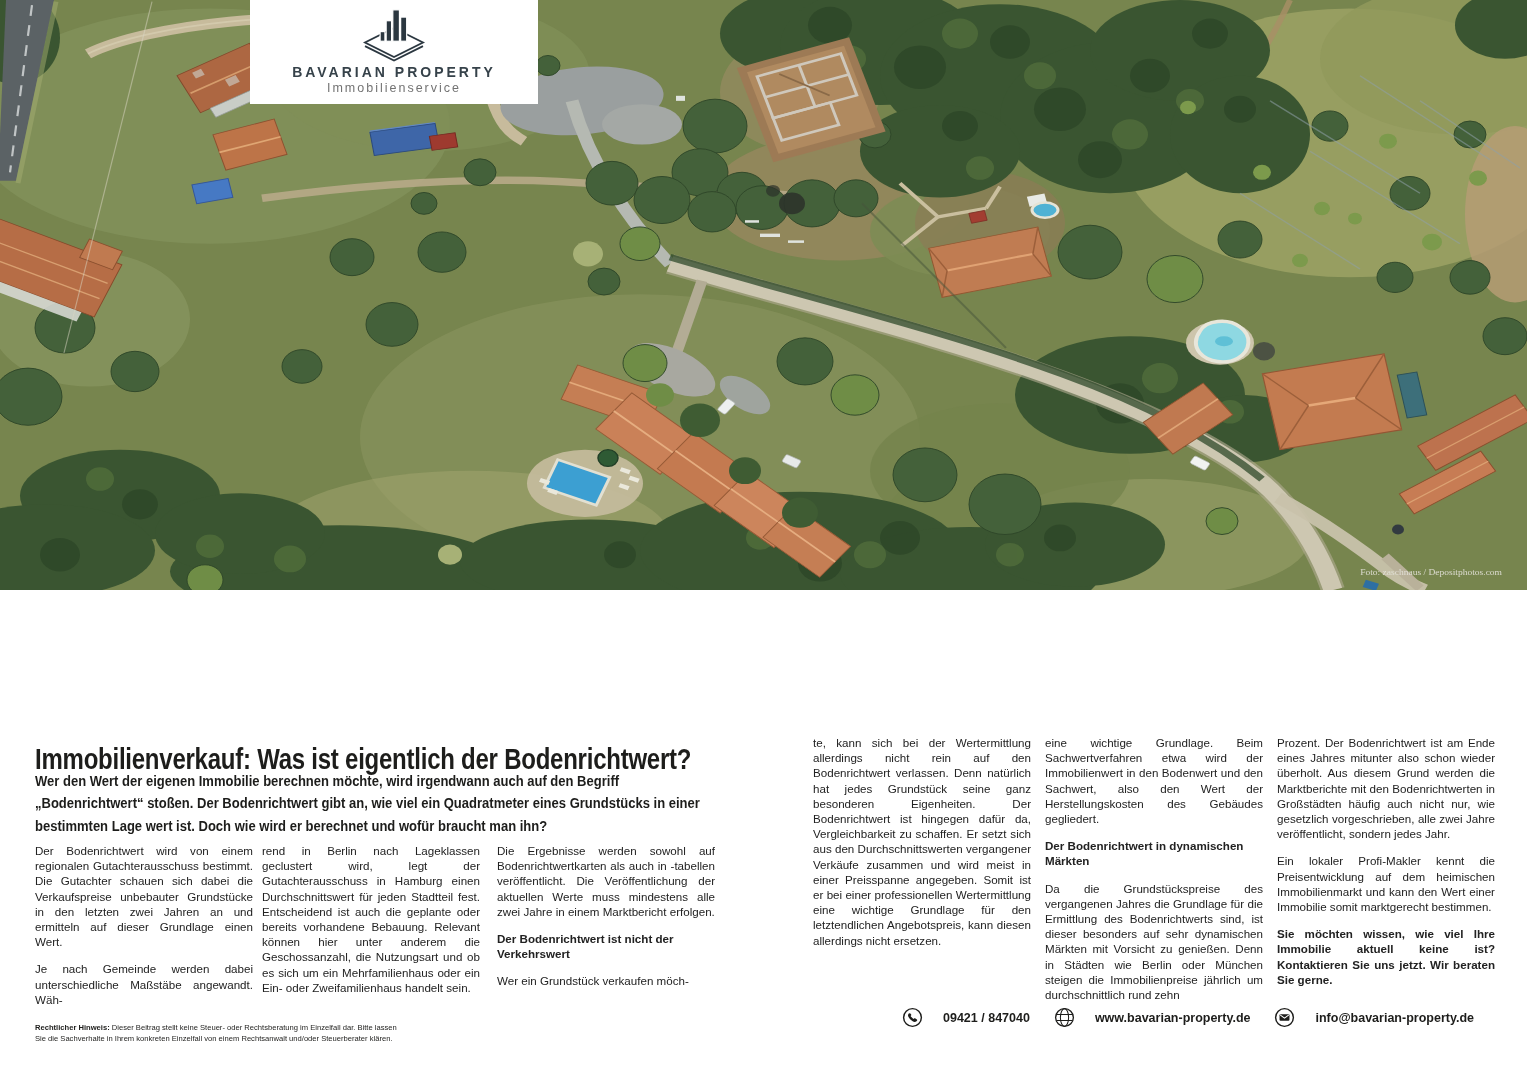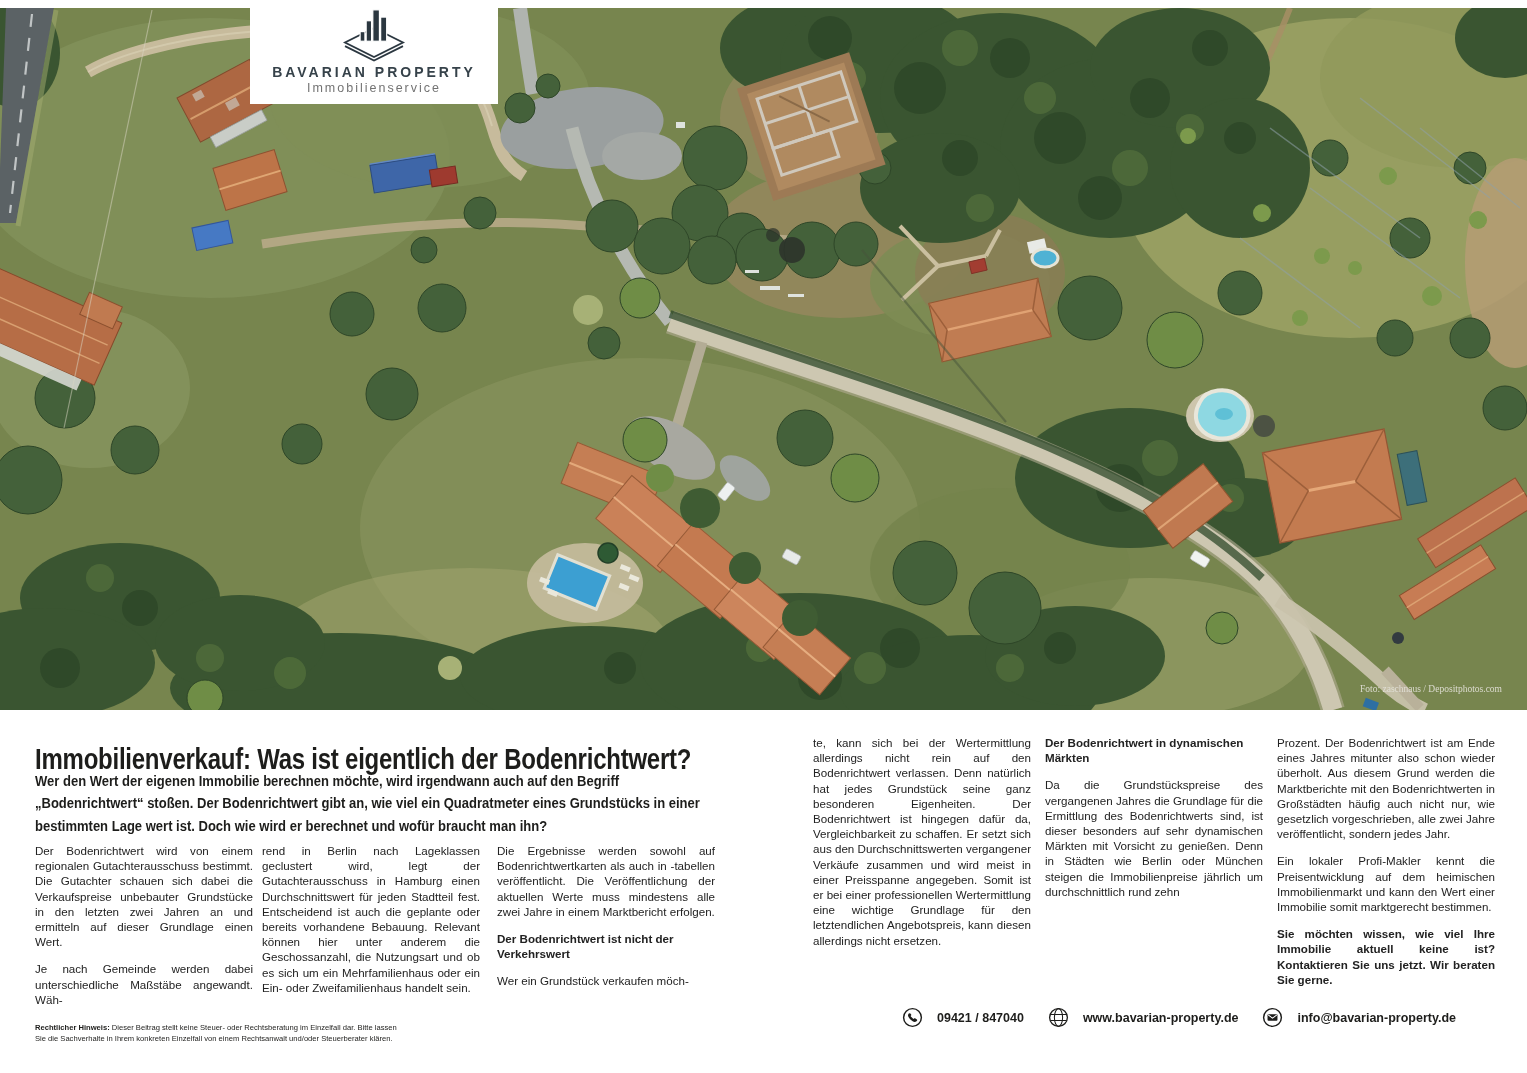--- a/index.html
+++ b/index.html
@@ -1,20 +1,20 @@
 <!DOCTYPE html>
 <html lang="de"><head>
 <meta charset="utf-8">
 <style>
   html,body{margin:0;padding:0;background:#ffffff;}
   .page{position:relative;width:1527px;height:1073px;background:#fff;overflow:hidden;
         font-family:"Liberation Sans",sans-serif;color:#1d1d1b;}
-  .photo{position:absolute;left:0;top:8px;width:1527px;height:702px;}
+  .photo{position:absolute;left:0;top:0;width:1527px;height:590px;}
   .photo svg{display:block;width:100%;height:100%;}
-  .logo-box{position:absolute;left:250px;top:0;width:248px;height:104px;background:#fff;
+  .logo-box{position:absolute;left:250px;top:0;width:288px;height:104px;background:#fff;
             display:flex;flex-direction:column;align-items:center;padding-top:5px;box-sizing:border-box;}
   .logo-mark svg{width:92px;height:58px;display:block;}
   .logo-name{font-size:14px;font-weight:bold;letter-spacing:3px;color:#36424a;margin-top:1px;white-space:nowrap;}
   .logo-sub{font-size:12.5px;letter-spacing:2px;color:#737373;margin-top:1px;white-space:nowrap;}
   .headline{position:absolute;left:35px;top:722px;font-size:30px;font-weight:800;letter-spacing:-0.3px;
             white-space:nowrap;transform:scaleX(0.8);transform-origin:left top;color:#1d1d1b;}
   .intro{position:absolute;left:35px;top:770px;width:745px;font-size:14px;font-weight:700;
          line-height:22.3px;transform:scaleX(0.93);transform-origin:left top;}
   .col{position:absolute;width:218px;font-size:11.6px;line-height:15.2px;text-align:justify;
        color:#222;overflow:hidden;hyphens:auto;}
@@ -23,21 +23,21 @@
   .col .boldp{font-weight:700;}
   .c1{left:35px; top:843px;height:172px;}
   .c2{left:262px;top:843px;height:172px;}
   .c3{left:497px;top:843px;height:172px;}
   .c4{left:813px; top:735px;height:276px;}
   .c5{left:1045px;top:735px;height:276px;}
   .c6{left:1277px;top:735px;height:276px;}
   .disclaimer{position:absolute;left:35px;top:1022px;width:372px;font-size:7.6px;line-height:11px;color:#1d1d1b;}
   .disclaimer .dlabel{font-weight:700;}
   .contact{position:absolute;left:902px;top:1007px;display:flex;align-items:center;gap:24px;}
-  .citem{display:flex;align-items:center;gap:14px;font-size:12.5px;font-weight:700;white-space:nowrap;}
+  .citem{display:flex;align-items:center;gap:20px;font-size:12.5px;font-weight:700;white-space:nowrap;}
   .citem svg{width:21px;height:21px;display:block;}
 </style>
 </head>
 <body>
 
 <div class="page">
 
   <div class="photo">
     <svg viewBox="0 0 1527 702" preserveAspectRatio="none">
 
@@ -397,20 +397,21 @@
   </div>
   <div class="col c3">
     <p>Die Ergebnisse werden sowohl auf Bodenrichtwertkarten als auch in -tabellen veröffentlicht. Die Veröffentlichung der aktuellen Werte muss mindestens alle zwei Jahre in einem Marktbericht erfolgen.</p>
     <p class="subhead">Der Bodenrichtwert ist nicht der Verkehrswert</p>
     <p>Wer ein Grundstück verkaufen möch-</p>
   </div>
   <div class="col c4">
     <p>te, kann sich bei der Wertermittlung allerdings nicht rein auf den Bodenrichtwert verlassen. Denn natürlich hat jedes Grundstück seine ganz besonderen Eigenheiten. Der Bodenrichtwert ist hingegen dafür da, Vergleichbarkeit zu schaffen. Er setzt sich aus den Durchschnittswerten vergangener Verkäufe zusammen und wird meist in einer Preisspanne angegeben. Somit ist er bei einer professionellen Wertermittlung eine wichtige Grundlage für den letztendlichen Angebotspreis, kann diesen allerdings nicht ersetzen.</p>
   </div>
   <div class="col c5">
+    <p>eine wichtige Grundlage. Beim Sachwertverfahren etwa wird der Immobilienwert in den Bodenwert und den Sachwert, also den Wert der Herstellungskosten des Gebäudes gegliedert.</p>
     <p class="subhead">Der Bodenrichtwert in dynamischen Märkten</p>
     <p>Da die Grundstückspreise des vergangenen Jahres die Grundlage für die Ermittlung des Bodenrichtwerts sind, ist dieser besonders auf sehr dynamischen Märkten mit Vorsicht zu genießen. Denn in Städten wie Berlin oder München steigen die Immobilienpreise jährlich um durchschnittlich rund zehn</p>
   </div>
   <div class="col c6">
     <p>Prozent. Der Bodenrichtwert ist am Ende eines Jahres mitunter also schon wieder überholt. Aus diesem Grund werden die Marktberichte mit den Bodenrichtwerten in Großstädten häufig auch nicht nur, wie gesetzlich vorgeschrieben, alle zwei Jahre veröffentlicht, sondern jedes Jahr.</p>
     <p>Ein lokaler Profi-Makler kennt die Preisentwicklung auf dem heimischen Immobilienmarkt und kann den Wert einer Immobilie somit marktgerecht bestimmen.</p>
     <p class="boldp">Sie möchten wissen, wie viel Ihre Immobilie aktuell keine ist? Kontaktieren Sie uns jetzt. Wir beraten Sie gerne.</p>
   </div>
 
   <div class="disclaimer">

